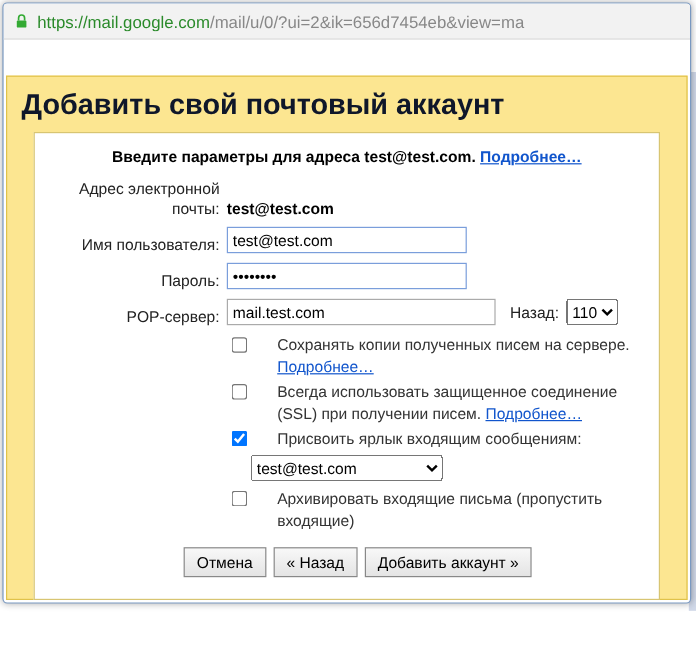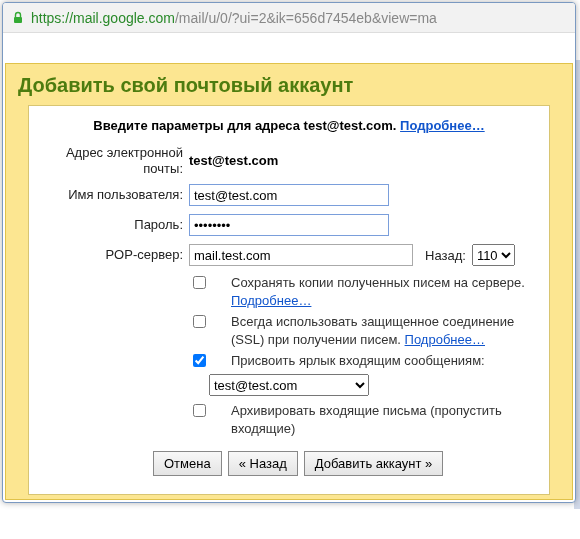--- a/index.html
+++ b/index.html
@@ -49,33 +49,33 @@
   .url .host { color:#2a8a2a; }
   .url .path { color:#888; }
   .content {
     position:absolute; top:58px; left:0; right:0; bottom:0;
     background:#FCE691;
     border:1px solid #E0C24A;
     margin:2px;
   }
   .content-header {
     padding:10px 12px 8px;
-    font-size:20px;
+    font-size:24px;
     font-weight:bold;
-    color:#4d7c0f;
+    color:#0f172a;
   }
   .content-box {
     background:#fff;
     margin:0 22px 8px;
     border:1px solid #d8c572;
     padding:10px 14px 18px;
   }
   .instr { text-align:center; font-size:13px; font-weight:bold; padding:2px 0 12px; }
   .instr a { color:#1155cc; text-decoration:underline; font-weight:bold; }
-  .row { display:flex; align-items:center; margin-bottom:8px; }
+  .row { display:flex; align-items:flex-end; margin-bottom:8px; }
   .lab { width:146px; text-align:right; padding-right:6px; color:#222; line-height:1.2; }
   .ctrl { flex:1; display:flex; align-items:center; gap:6px; }
   .val-static { font-weight:bold; }
   input[type=text], input[type=password] {
     width:200px; height:22px; border:1px solid #7a9edb; padding:2px 4px; font-size:13px;
   }
   input.pop { width:224px; border:1px solid #aaa; }
   select { height:22px; font-size:13px; }
   .chk-row { display:flex; align-items:flex-start; margin:4px 0 4px 146px; gap:22px; color:#333; }
   .chk-row input { margin-top:2px; }

